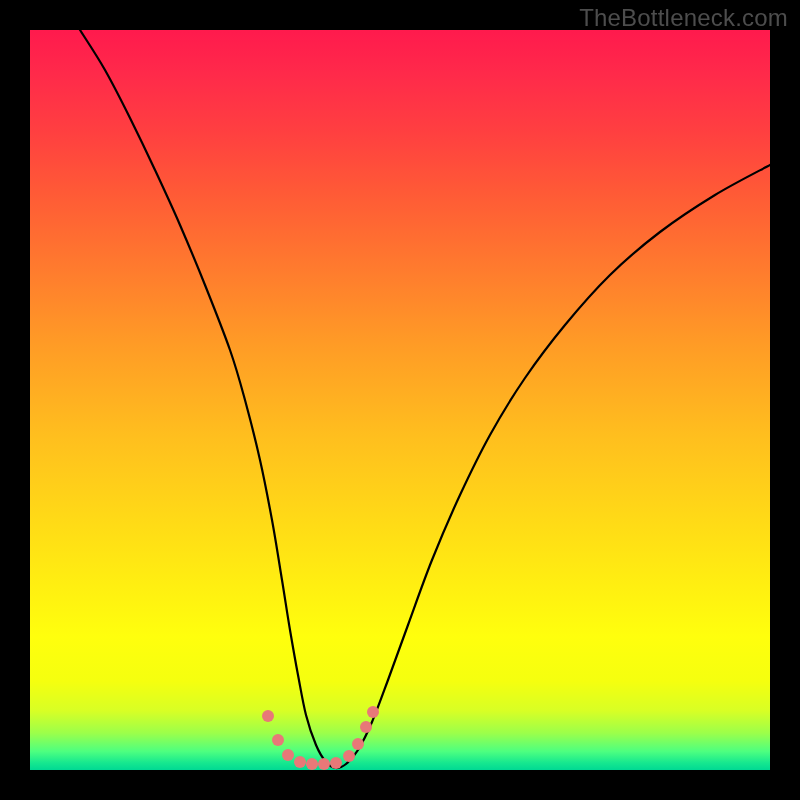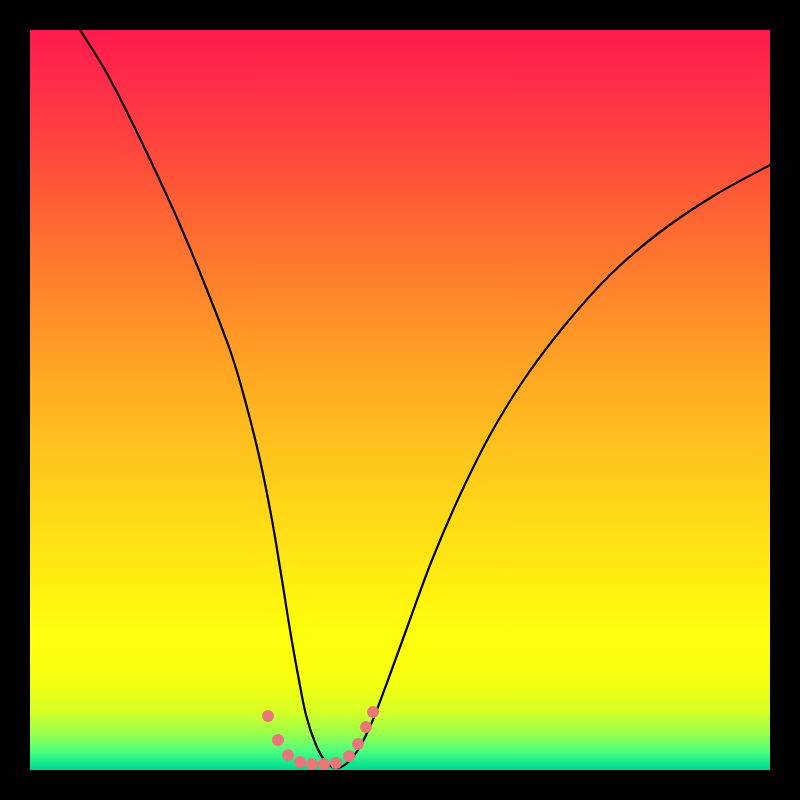--- a/index.html
+++ b/index.html
@@ -59,20 +59,21 @@
     position: absolute;
     inset: 0;
     width: 100%;
     height: 100%;
   }
 </style>
 </head>
 <body>
 
 <div class="frame">
+  <div class="watermark">TheBottleneck.com</div>
 
   <div class="plot-area">
     <div class="gradient-bg"></div>
 
     <svg class="curve" viewBox="0 0 740 740" preserveAspectRatio="none">
       <path id="curve-path" fill="none" stroke="#000000" stroke-width="2.2" stroke-linecap="round" d="M 50,0 C 54.2,6.7 66.7,25.3 75,40 C 83.3,54.7 91.7,71.3 100,88 C 108.3,104.7 116.7,122.2 125,140 C 133.3,157.8 141.7,175.8 150,195 C 158.3,214.2 166.7,234.2 175,255 C 183.3,275.8 193.3,300.8 200,320 C 206.7,339.2 210.0,351.7 215,370 C 220.0,388.3 225.5,410.0 230,430 C 234.5,450.0 238.3,470.0 242,490 C 245.7,510.0 249.0,531.7 252,550 C 255.0,568.3 257.3,584.2 260,600 C 262.7,615.8 265.3,630.8 268,645 C 270.7,659.2 273.0,673.3 276,685 C 279.0,696.7 282.7,707.2 286,715 C 289.3,722.8 292.7,728.2 296,732 C 299.3,735.8 302.7,737.7 306,738 C 309.3,738.3 312.3,737.0 316,734 C 319.7,731.0 323.7,727.0 328,720 C 332.3,713.0 337.0,703.7 342,692 C 347.0,680.3 352.0,666.2 358,650 C 364.0,633.8 370.7,615.0 378,595 C 385.3,575.0 393.3,551.7 402,530 C 410.7,508.3 420.3,485.8 430,465 C 439.7,444.2 449.2,424.5 460,405 C 470.8,385.5 482.5,366.3 495,348 C 507.5,329.7 520.8,312.2 535,295 C 549.2,277.8 564.2,260.5 580,245 C 595.8,229.5 612.5,215.3 630,202 C 647.5,188.7 666.7,176.2 685,165 C 703.3,153.8 730.8,140.0 740,135"></path>
       <g id="marker-group">
           <circle cx="238" cy="686" r="6" fill="#e87878"></circle>
           <circle cx="248" cy="710" r="6" fill="#e87878"></circle>
           <circle cx="258" cy="725" r="6" fill="#e87878"></circle>

